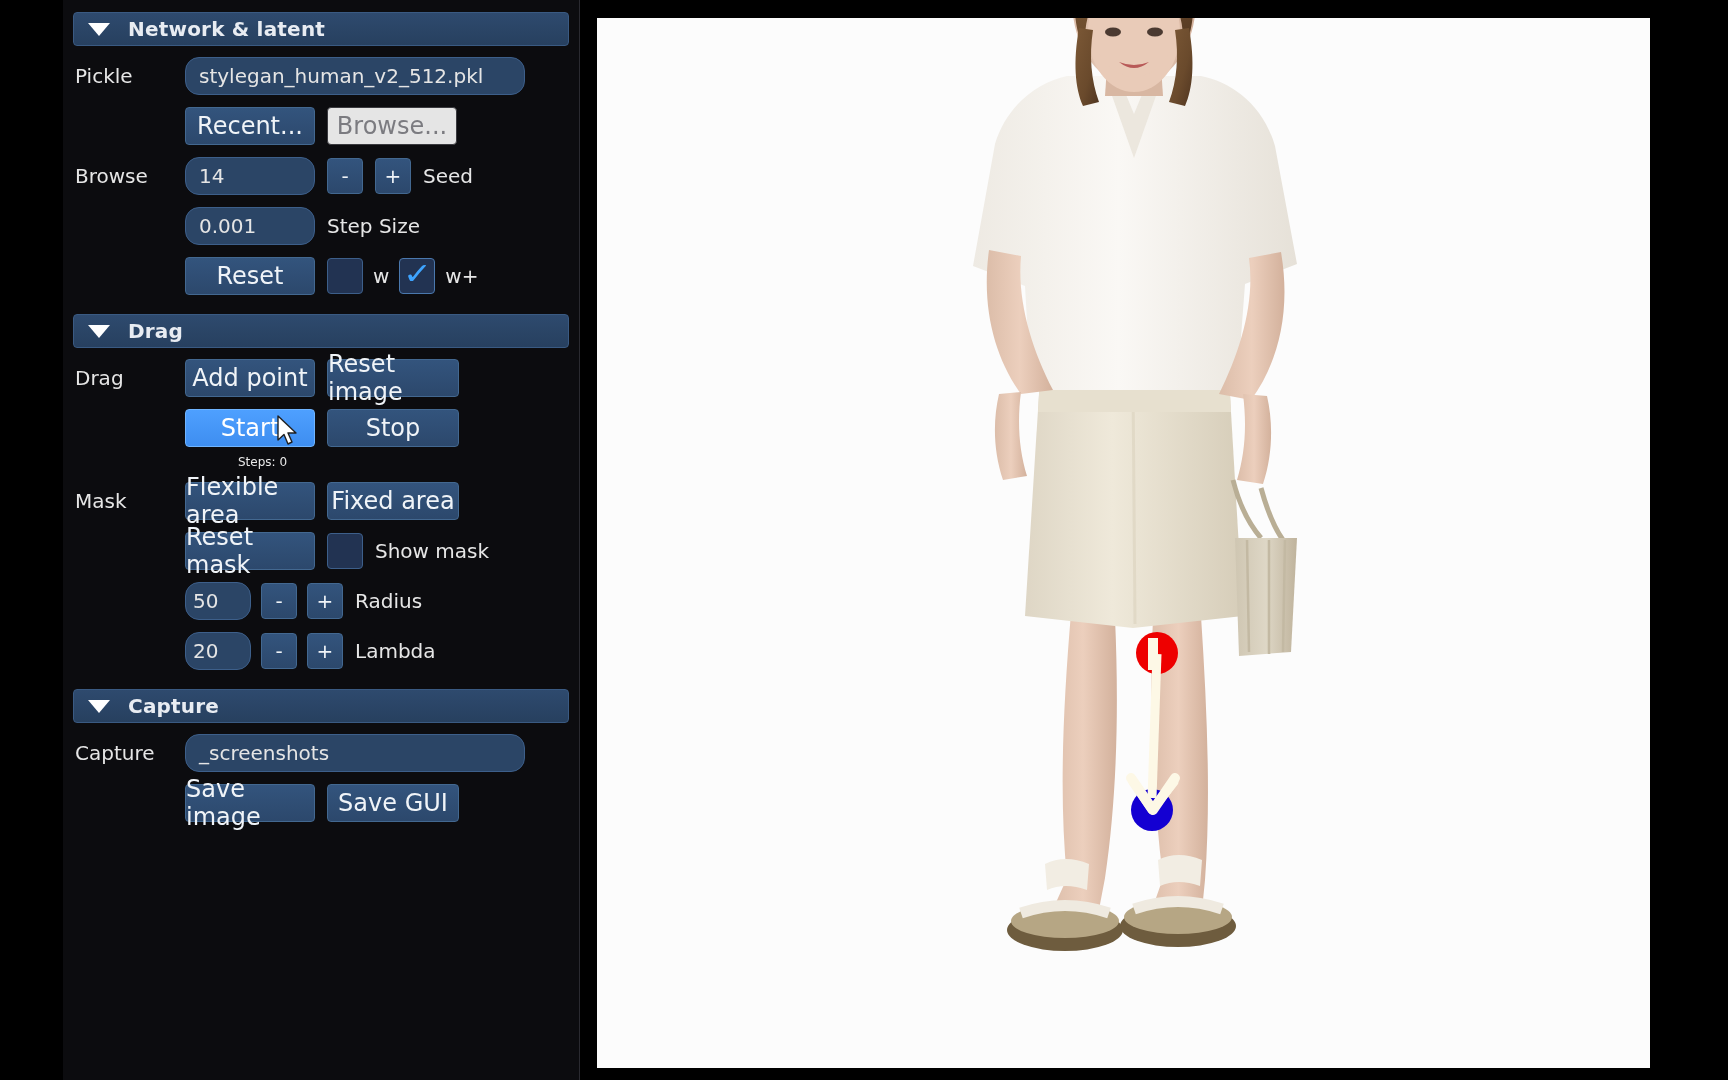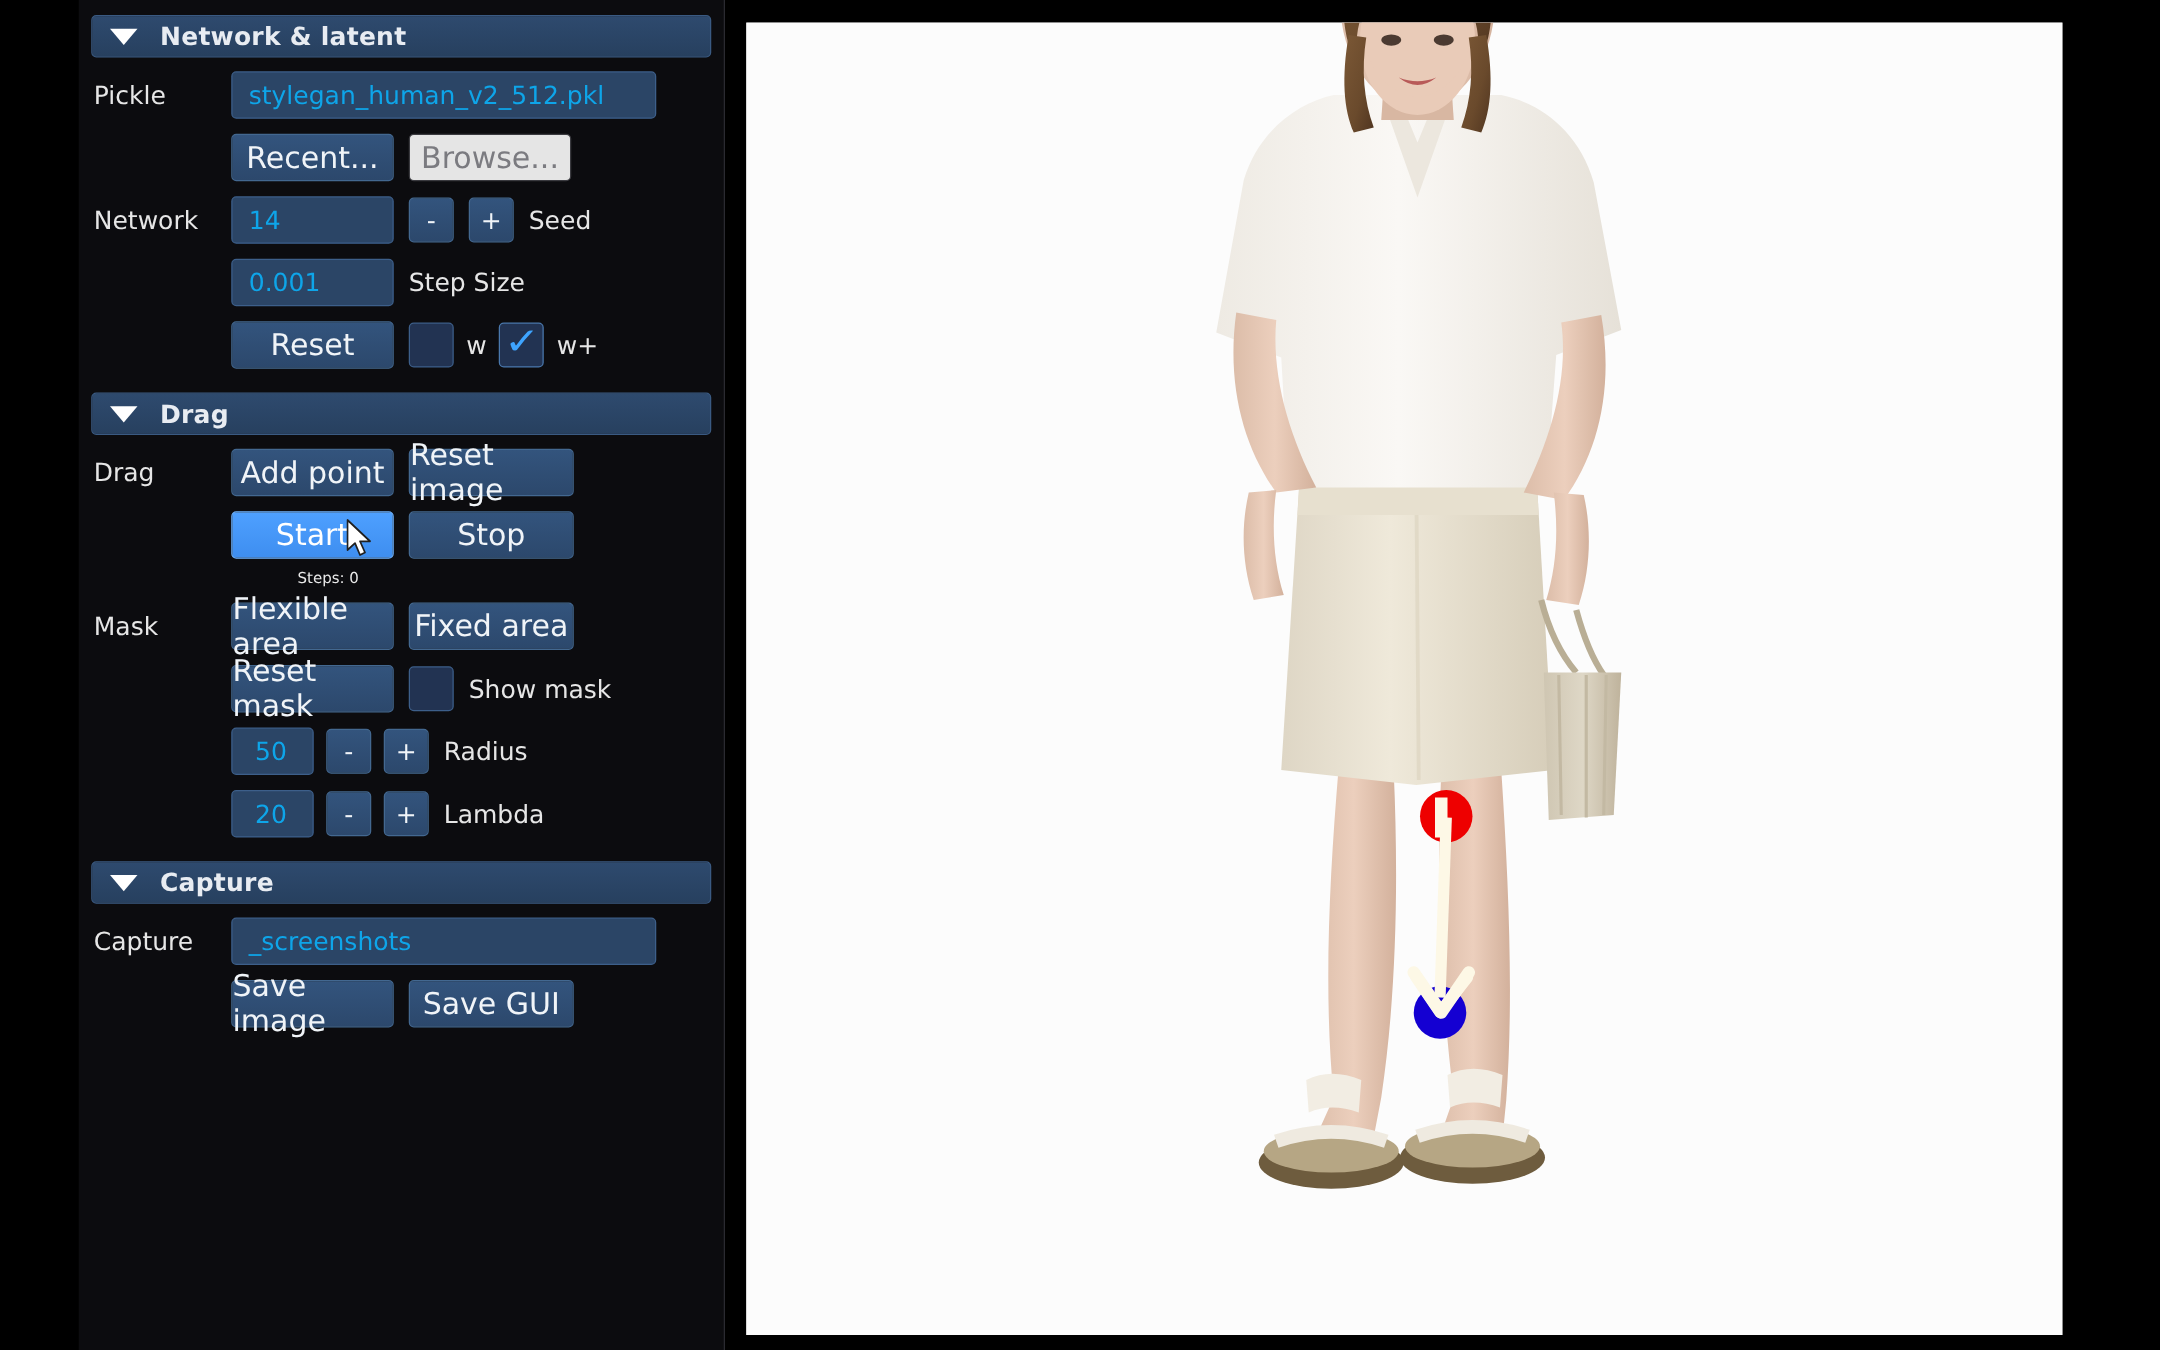--- a/index.html
+++ b/index.html
@@ -52,30 +52,30 @@
     width: 110px;
     color: #e6e6e6;
     font-size: 20px;
     flex: 0 0 110px;
   }
   .rowlabel.empty { visibility: hidden; }
 
   .field {
     background: #2b4566;
     border: 1px solid #3d5f8a;
-    border-radius: 4px;
-    color: #0ea5e9;
+    border-radius: 14px;
+    color: #e5e5e5;
     font-size: 20px;
     display: flex; align-items: center;
     padding-left: 13px;
     height: 38px;
   }
   .field.wide { width: 340px; }
   .field.narrow { width: 130px; }
-  .field.num { width: 66px; padding-left: 18px; }
+  .field.num { width: 66px; padding-left: 7px; }
 
   .btn {
     background: linear-gradient(180deg, #33547d 0%, #2c486c 100%);
     border: 1px solid #436890;
     border-radius: 4px;
     color: #f0f4f8;
     font-size: 24px;
     height: 38px;
     display: flex; align-items: center; justify-content: center;
     cursor: pointer;
@@ -189,21 +189,21 @@
     </div>
 
     <div class="row">
       <div class="rowlabel empty"></div>
       <div class="btn w130">Recent...</div>
       <div class="gap12"></div>
       <div class="btn w130 disabled">Browse...</div>
     </div>
 
     <div class="row">
-      <div class="rowlabel">Network</div>
+      <div class="rowlabel">Browse</div>
       <div class="field narrow">14</div>
       <div class="gap12"></div>
       <div class="btn sq">-</div>
       <div class="gap12"></div>
       <div class="btn sq">+</div>
       <div class="sidelabel">Seed</div>
     </div>
 
     <div class="row">
       <div class="rowlabel empty"></div>

